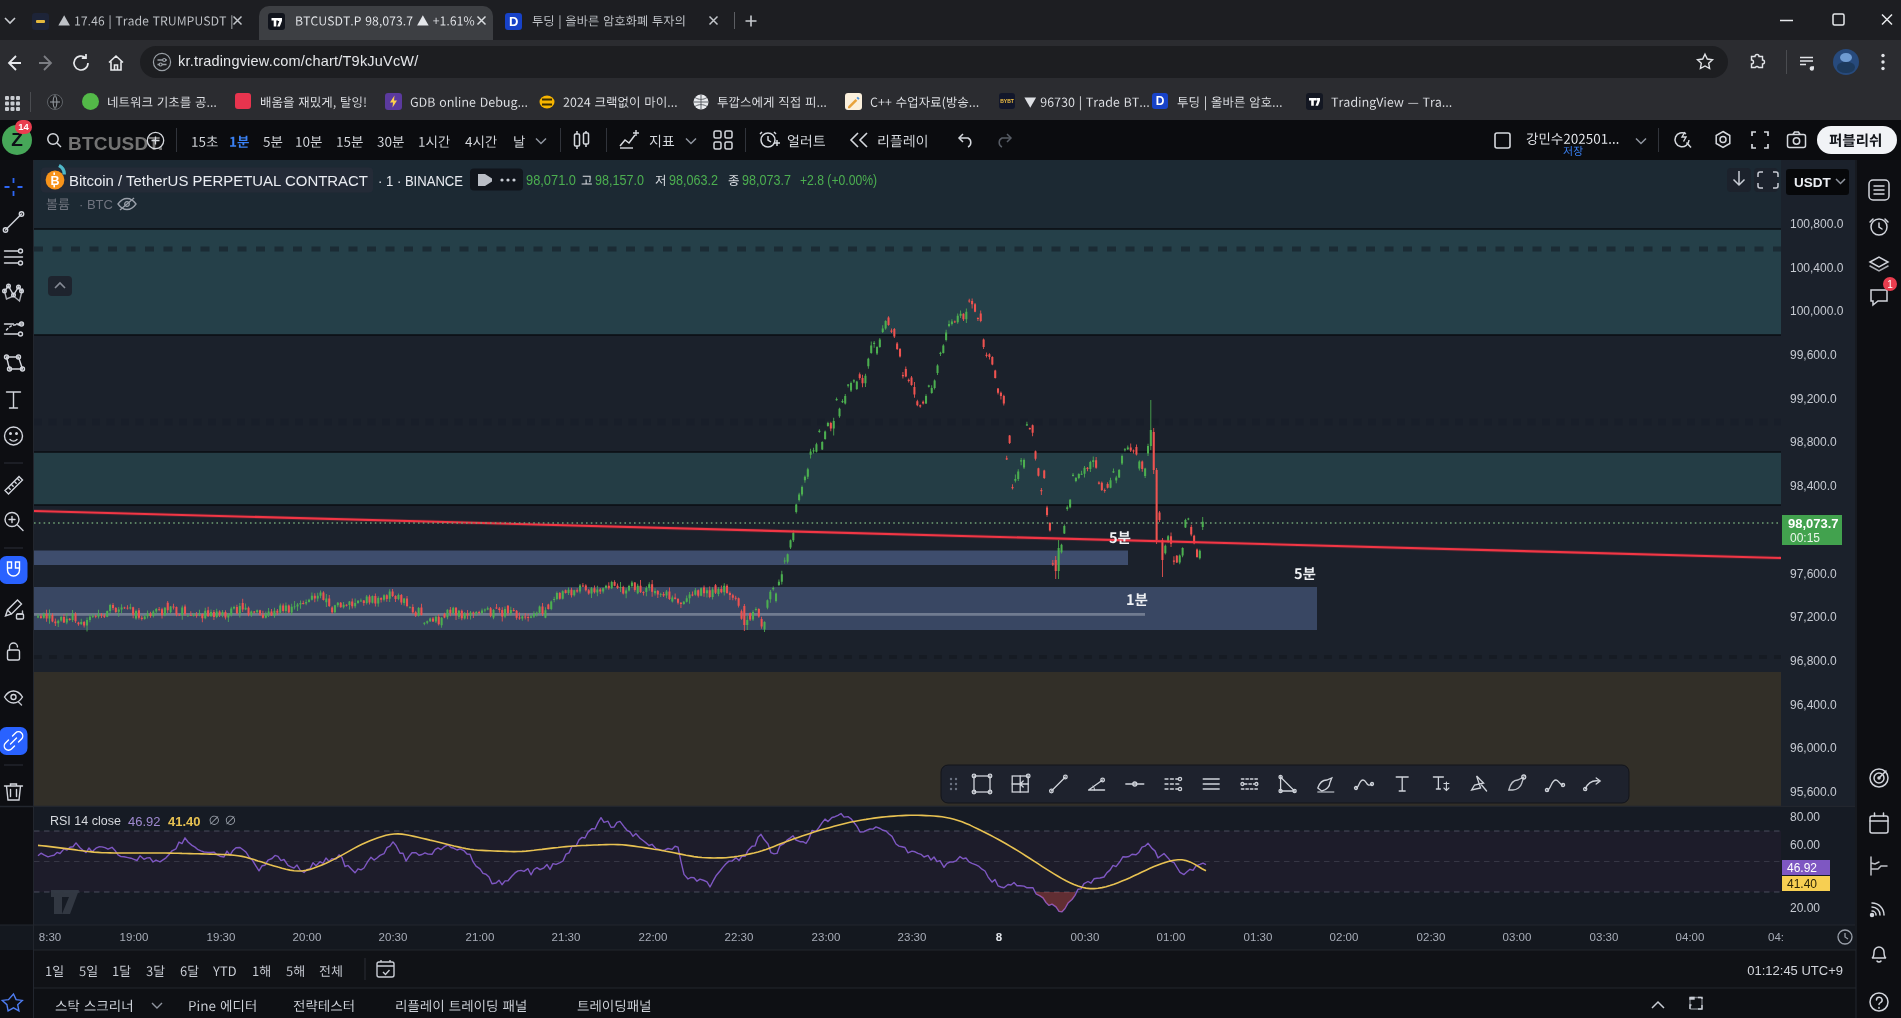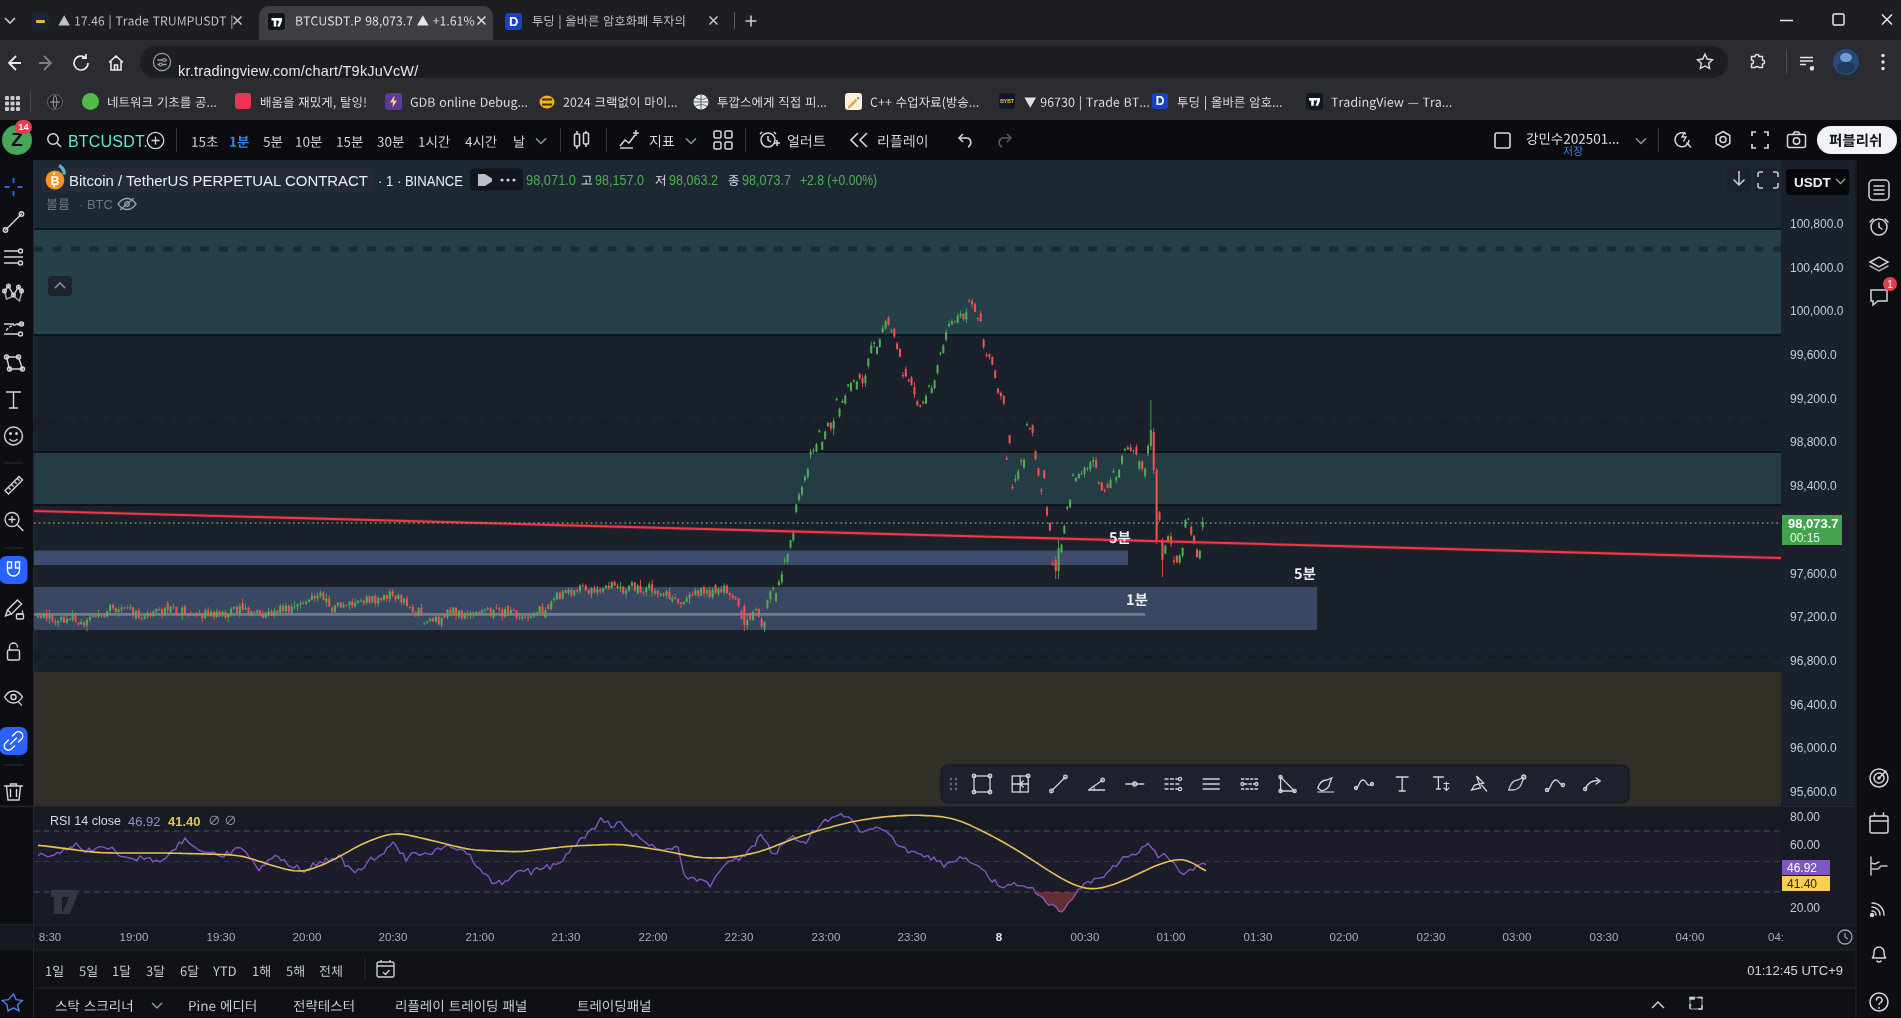--- a/index.html
+++ b/index.html
@@ -124,21 +124,21 @@
 <svg class="abs" style="left:105px;top:52px" width="22" height="22">
     <path d="M4 10.5L11 4l7 6.5M6 9.5V18h10V9.5M9.5 18v-5h3v5" stroke="#e8eaed" stroke-width="1.6" fill="none"></path>
   </svg>
 <div class="abs" style="left:140px;top:46px;width:1588px;height:32px;background:#1d1e21;border-radius:16px"></div>
 <svg class="abs" style="left:152px;top:52px" width="20" height="20">
     <circle cx="10" cy="10" r="8.6" stroke="#9aa0a6" fill="none" stroke-width="1.2"></circle>
     <path d="M5.5 8h5.5M13.5 8h1.5M5.5 12.5h2M10 12.5h4.5" stroke="#9aa0a6" stroke-width="1.4"></path>
     <circle cx="12.2" cy="8" r="1.5" stroke="#9aa0a6" fill="none" stroke-width="1.2"></circle>
     <circle cx="8.6" cy="12.5" r="1.5" stroke="#9aa0a6" fill="none" stroke-width="1.2"></circle>
   </svg>
-<div class="abs" style="left:178px;top:63px;color:#e5e7ea;font-size:14.5px;letter-spacing:.2px">kr.tradingview.com/chart/T9kJuVcW/</div>
+<div class="abs" style="left:178px;top:53px;color:#e5e7ea;font-size:14.5px;letter-spacing:.2px">kr.tradingview.com/chart/T9kJuVcW/</div>
 <svg class="abs" style="left:1694px;top:51px" width="22" height="22">
     <path d="M11 3.2l2.3 4.8 5.2.7-3.8 3.6.9 5.2-4.6-2.5-4.6 2.5.9-5.2L3.5 8.7l5.2-.7z" stroke="#e2e4e8" stroke-width="1.4" fill="none"></path>
   </svg>
 <svg class="abs" style="left:1745px;top:51px" width="22" height="22">
     <path d="M9 3.5a2 2 0 0 1 4 0h3.5V7a2 2 0 0 1 0 4v3.5h-3.8a2 2 0 0 0-3.4 0H5.5V11a2 2 0 0 0 0-4V3.5z" stroke="#e2e4e8" stroke-width="1.4" fill="none" transform="translate(1,2)"></path>
   </svg>
 <div class="abs" style="left:1786px;top:50px;width:1px;height:24px;background:#4a4c50"></div>
 <svg class="abs" style="left:1797px;top:51px" width="24" height="22">
     <path d="M3 6.5h13M3 10h13M3 13.5h6" stroke="#e2e4e8" stroke-width="1.6"></path>
     <path d="M17 10v7.5a2.2 2.2 0 1 1-2-2.2h2z" fill="#e2e4e8"></path>
@@ -360,21 +360,21 @@
       <path transform="translate(118.8,12.8) scale(0.1250,-0.1250)" d="M14 -1C18 -1 20 2 20 6C20 10 18 13 14 13C10 13 7 10 7 6C7 2 10 -1 14 -1Z" fill="#dee0e4"></path>
     </svg>
   </div>
 <div class="abs" style="left:0;top:120px;width:1901px;height:40px;background:#0b0c0f"></div>
 <div class="abs" style="left:2px;top:125px;width:30px;height:30px;border-radius:50%;background:#46a758;color:#0d1117;font-weight:bold;font-size:19px;text-align:center;line-height:30px">Z</div>
 <div class="abs" style="left:15px;top:120px;width:17px;height:14px;border-radius:7px;background:#e93d4f;color:#fff;font-size:9.5px;font-weight:bold;text-align:center;line-height:14px">14</div>
 <svg class="abs" style="left:46px;top:132px" width="17" height="17">
     <circle cx="7" cy="7" r="5.2" stroke="#d6d9de" stroke-width="1.5" fill="none"></circle>
     <path d="M11 11l4 4" stroke="#d6d9de" stroke-width="1.5"></path>
   </svg>
-<div class="abs" style="left:68px;top:133px;color:#5eead4;font-size:16px;font-weight:normal;letter-spacing:.2px">BTCUSDT.</div>
+<div class="abs" style="left:68px;top:133px;color:#737373;font-size:19px;font-weight:bold;letter-spacing:.2px">BTCUSDT.</div>
 <svg class="abs" style="left:146px;top:131px" width="19" height="19">
     <circle cx="9.5" cy="9.5" r="8.2" stroke="#d6d9de" stroke-width="1.3" fill="none"></circle>
     <path d="M9.5 5.5v8M5.5 9.5h8" stroke="#d6d9de" stroke-width="1.3"></path>
   </svg>
 <div class="abs" style="left:176px;top:128px;width:1px;height:24px;background:#31343b"></div>
 <div class="abs" style="left:190px;top:133px">
     <svg width="29" height="18" viewBox="0 0 29 18" style="display:block">
       <path transform="translate(1.0,13.8) scale(0.1350,-0.1350)" d="M9 0H49V8H34V73H27C23 71 19 69 12 68V62H25V8H9Z" fill="#d6d9de"></path>
       <path transform="translate(8.5,13.8) scale(0.1350,-0.1350)" d="M26 -1C38 -1 50 8 50 24C50 40 40 47 28 47C24 47 20 46 17 44L19 66H47V73H11L9 39L14 36C18 39 21 40 26 40C35 40 41 34 41 24C41 13 34 6 25 6C17 6 11 10 7 14L3 8C8 4 15 -1 26 -1Z" fill="#d6d9de"></path>
       <path transform="translate(16.0,13.8) scale(0.1350,-0.1350)" d="M42 31V10H5V4H87V10H50V31ZM42 81V68H13V62H42C42 48 27 37 10 34L13 28C27 30 40 38 46 49C52 38 65 30 79 28L82 34C65 37 50 48 50 62H79V68H50V81Z" fill="#d6d9de"></path>

